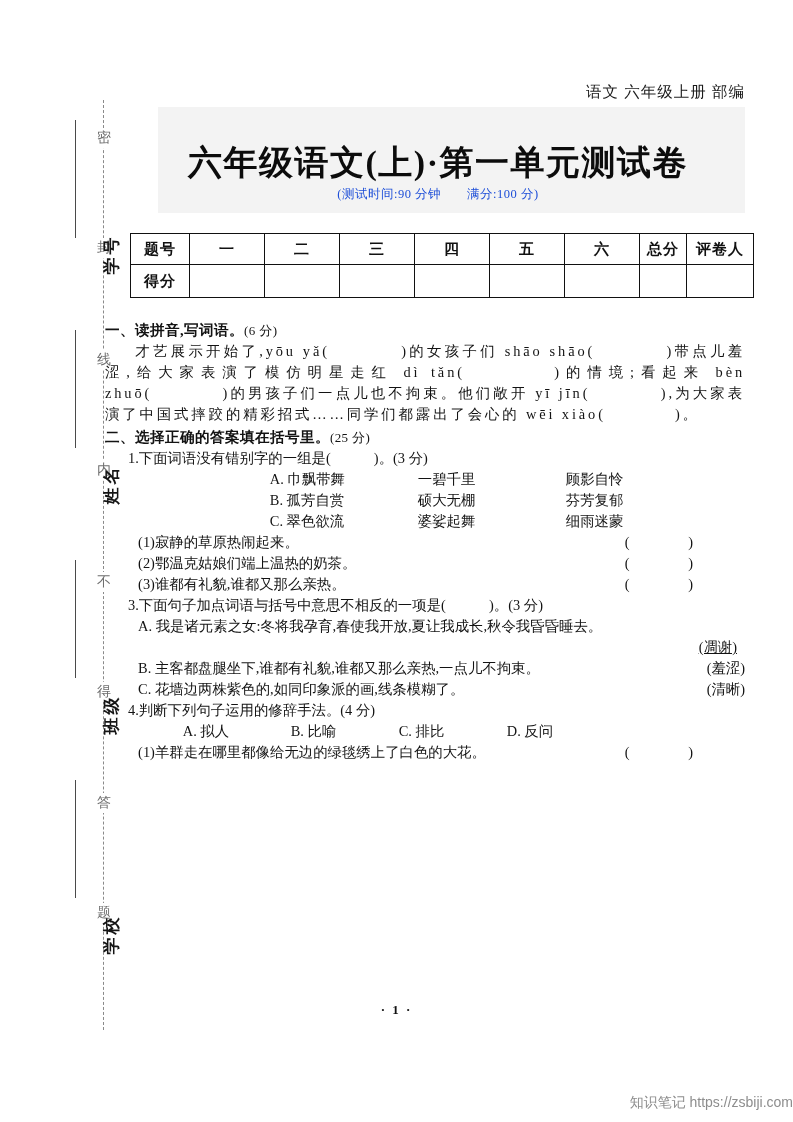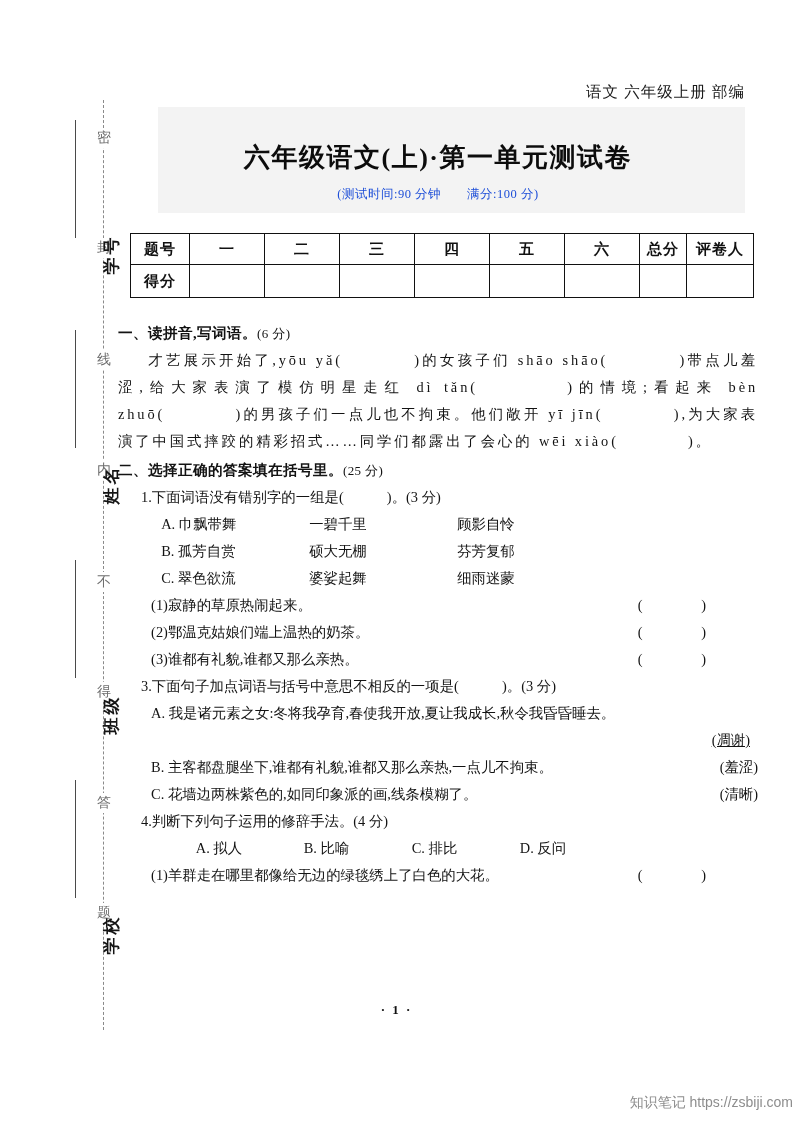--- a/index.html
+++ b/index.html
@@ -94,21 +94,21 @@
     width: 587px;
     height: 106px;
     background: #f3f3f3;
   }
   .paper-title {
     position: absolute;
     left: 118px;
     top: 140px;
     width: 640px;
     text-align: center;
-    font-size: 26px;
+    font-size: 34px;
     font-weight: bold;
     letter-spacing: 1.5px;
     color: #0c0c0c;
     font-family: "Liberation Serif", "DejaVu Serif", serif;
     white-space: nowrap;
   }
   .paper-sub {
     position: absolute;
     left: 118px;
     top: 186px;
@@ -141,25 +141,25 @@
   }
   .score-table tr.row-score td { height: 30px; }
   .col-label { width: 56px; }
   .col-num   { width: 72px; }
   .col-total { width: 44px; }
   .col-rater { width: 64px; }
 
   
   .content {
     position: absolute;
-    left: 118px;
+    left: 105px;
     top: 318px;
     width: 640px;
     font-size: 14.4px;
-    line-height: 27px;
+    line-height: 21px;
     color: #131313;
   }
   .sec-head {
     font-weight: bold;
     font-size: 14.6px;
     letter-spacing: 0.4px;
     margin-top: 2px;
     white-space: nowrap;
   }
   .sec-head .pts { font-weight: normal; font-size: 13px; }
@@ -167,20 +167,21 @@
     text-indent: 2.1em;
     text-align: justify;
   }
   .qline {
     padding-left: 1.6em;
   }
   .qline.sub { padding-left: 2.3em; }
   .opt-row {
     padding-left: 3.0em;
     display: flex;
+    justify-content: center;
   }
   .opt-row .o { width: 148px; white-space: nowrap; }
   .opt-row .o:last-child { width: auto; }
   .ans-row {
     padding-left: 2.3em;
     display: flex;
     justify-content: space-between;
   }
   .ans-row .paren { padding-right: 42px; letter-spacing: 10px; }
   .tail-right {

